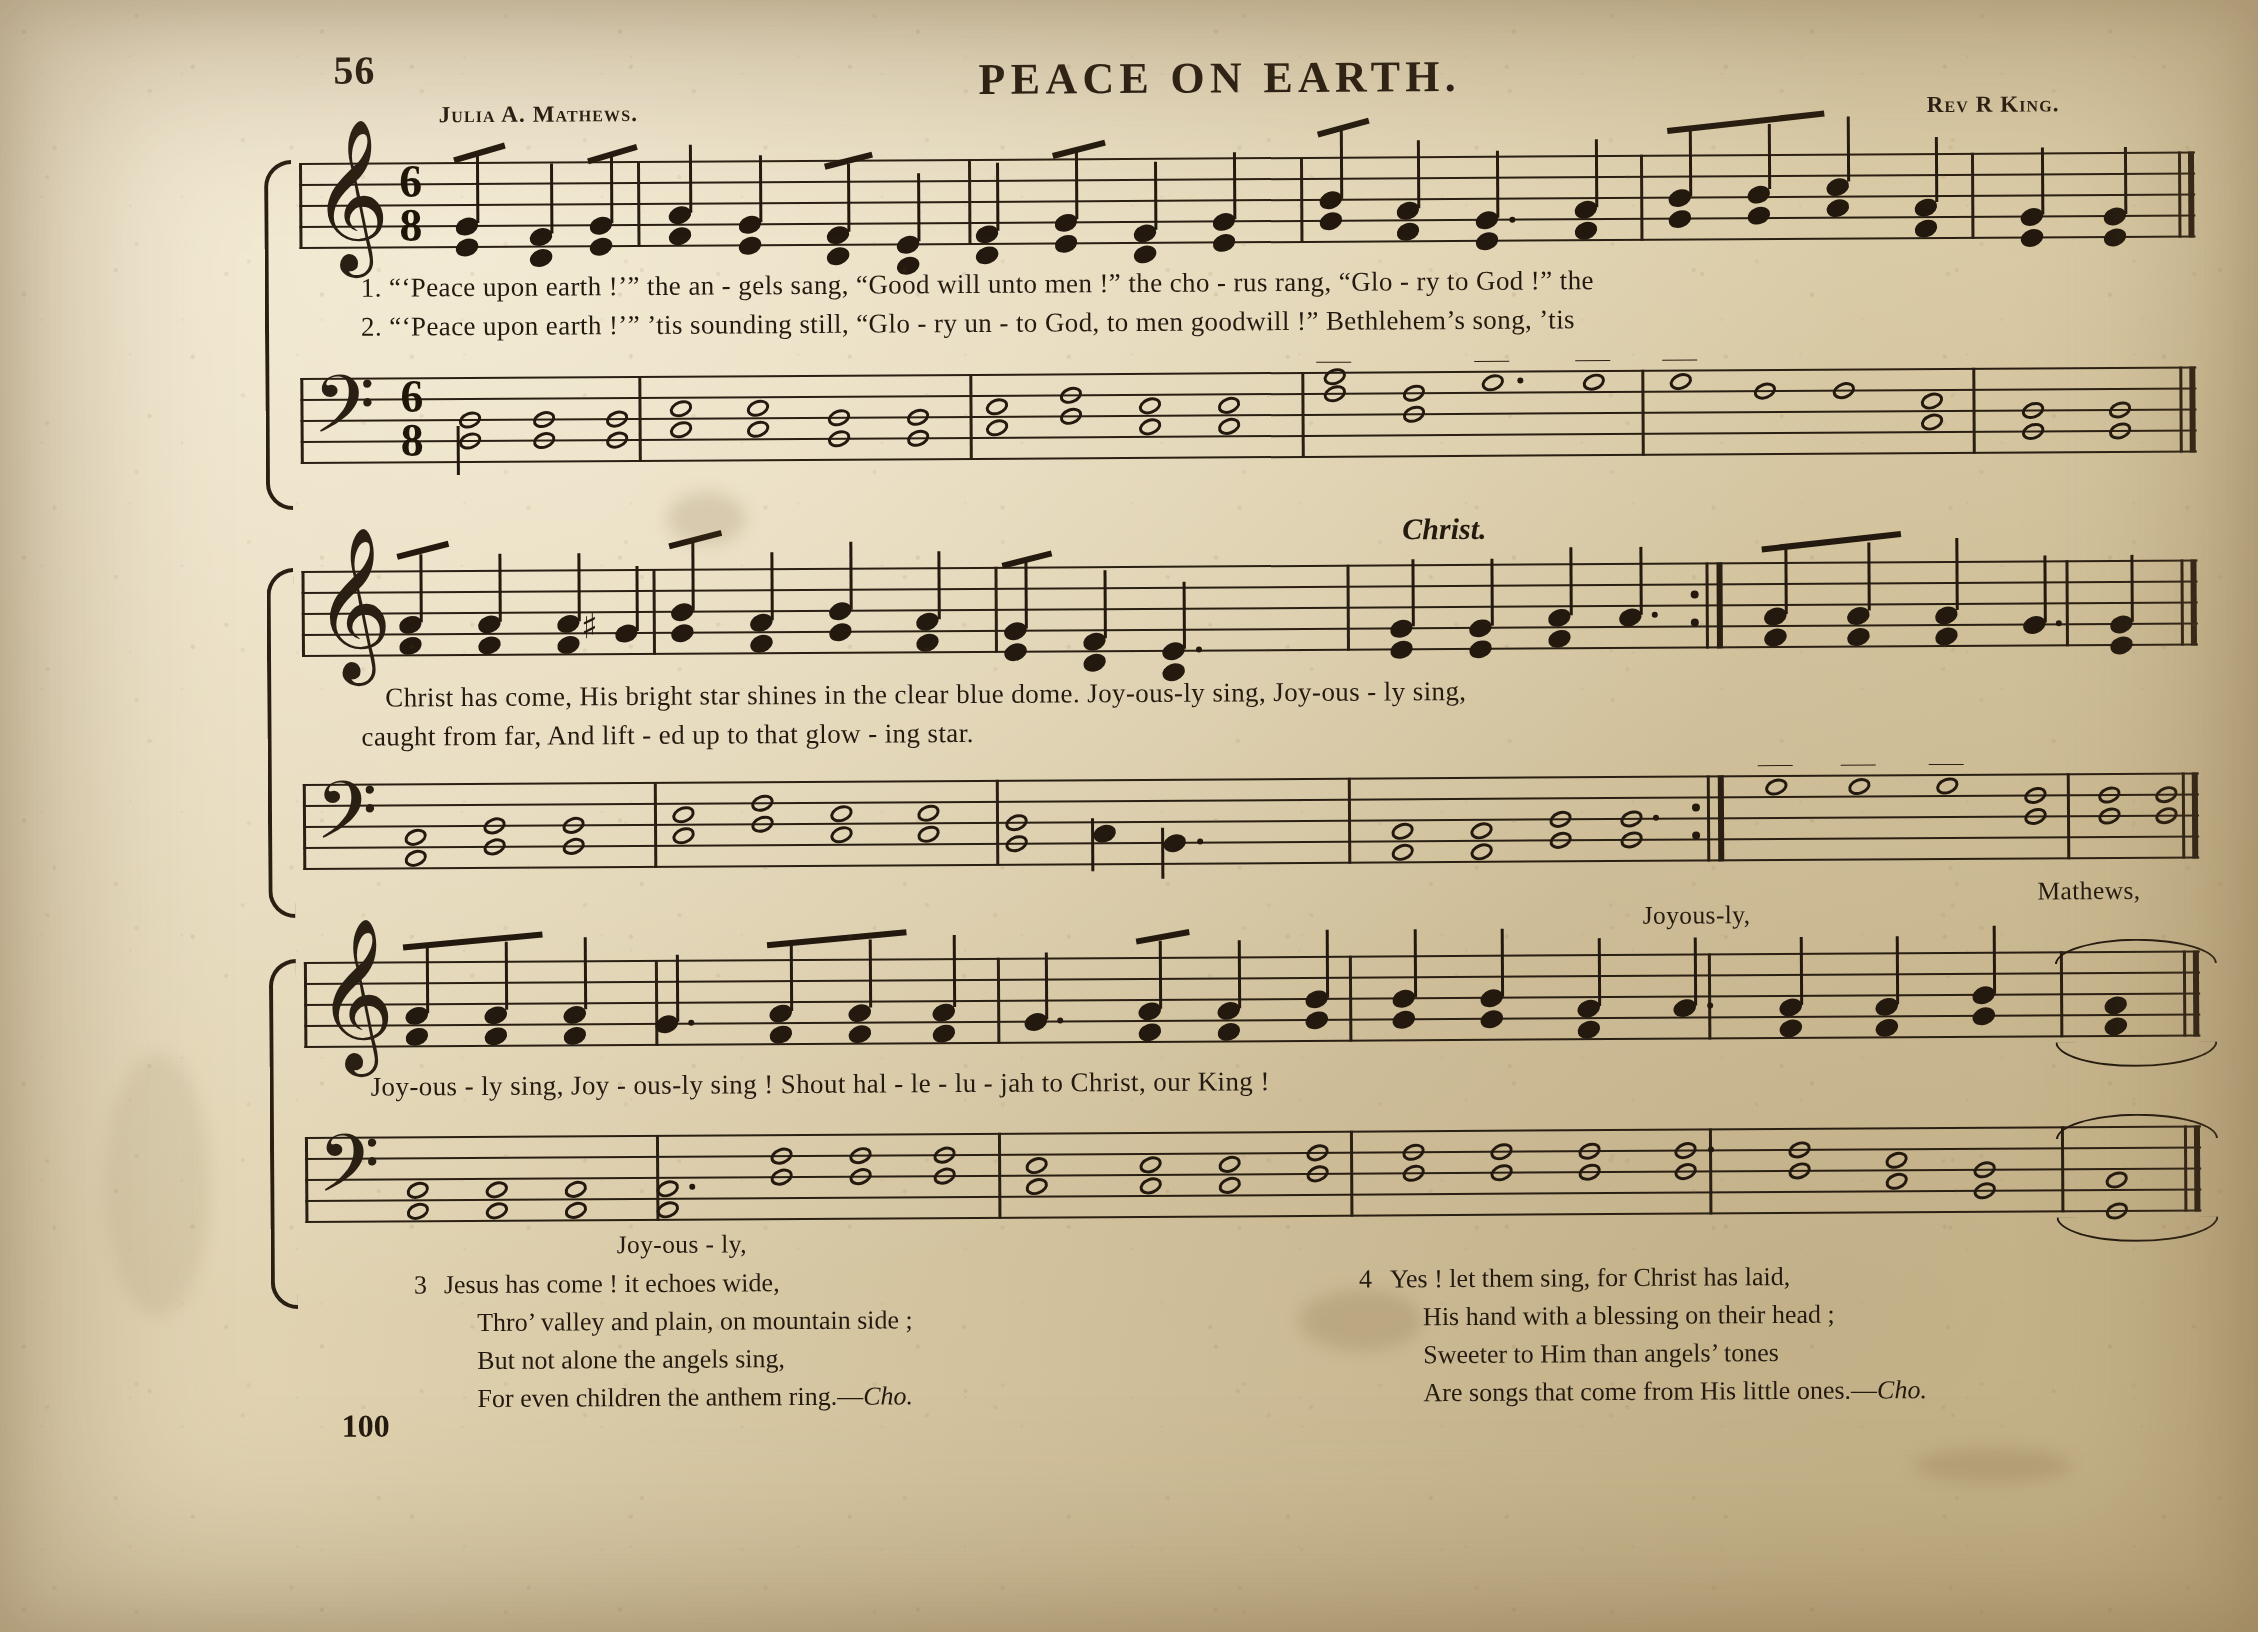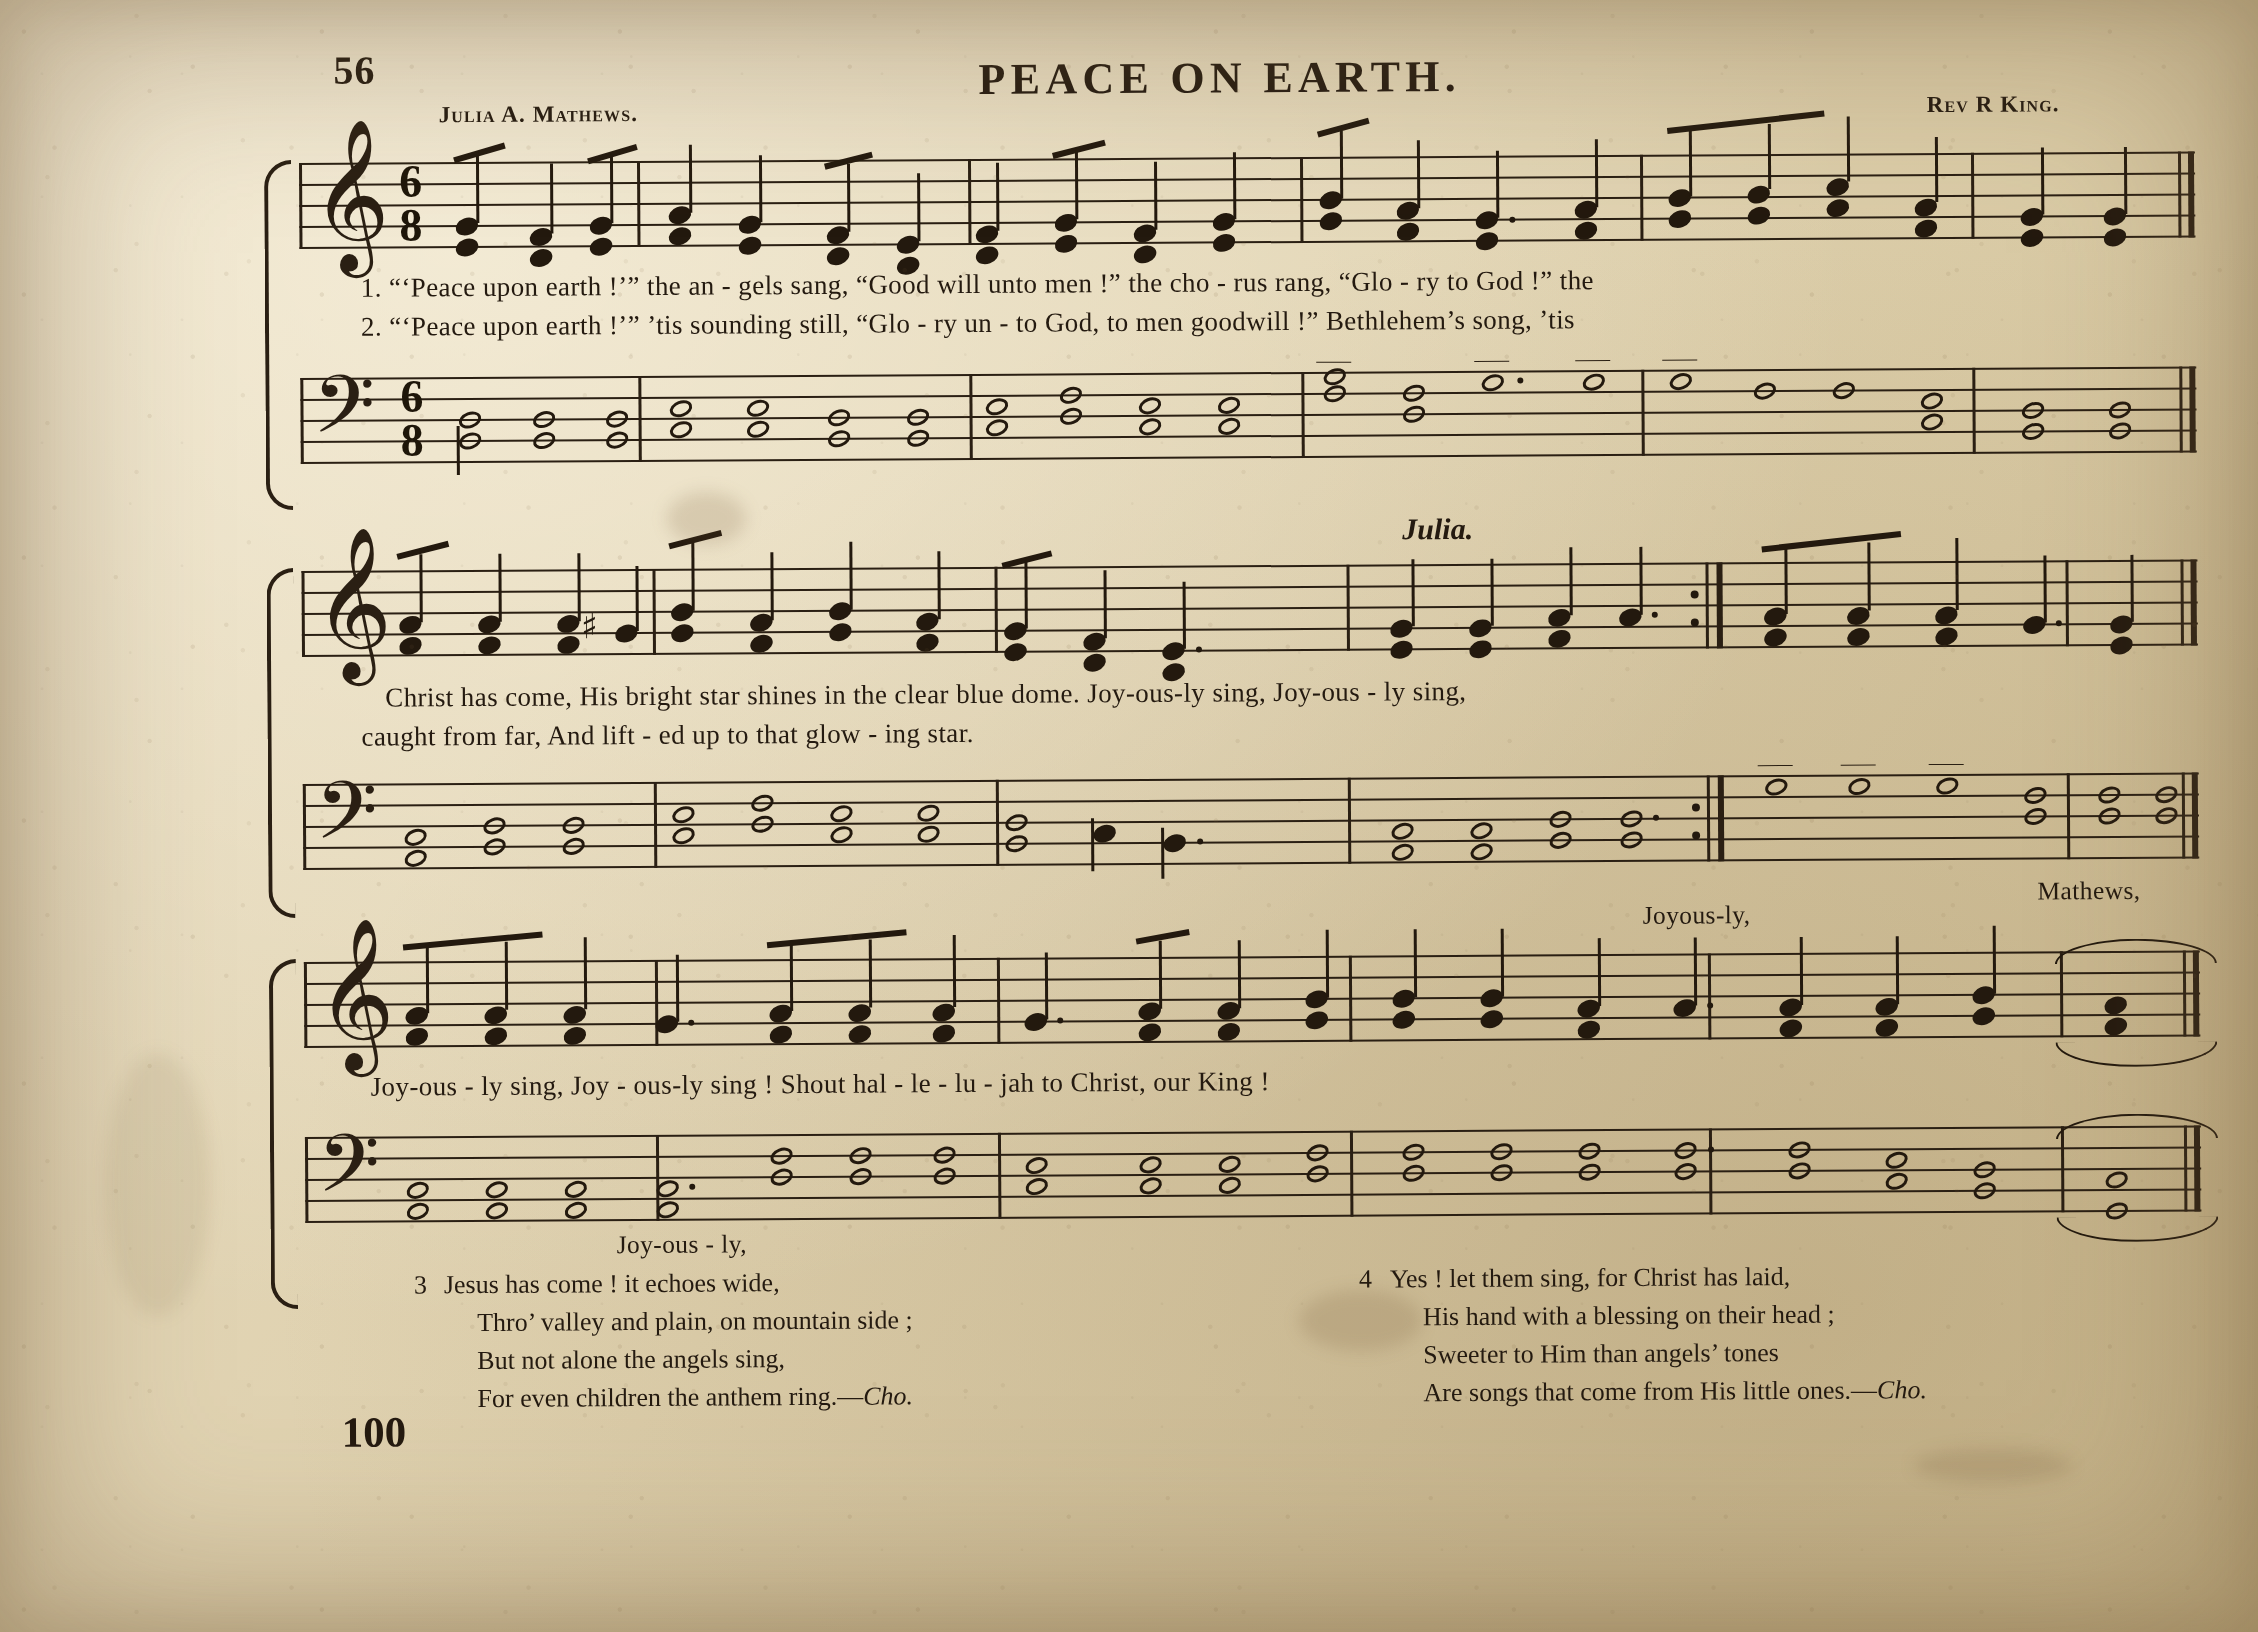--- a/index.html
+++ b/index.html
@@ -62,21 +62,21 @@
     color: #241a10;
   }
   .txt { position: absolute; white-space: nowrap; }
 
   .page-num-top {
     font-size: 40px;
     font-weight: bold;
     letter-spacing: 0.9px;
   }
   .page-num-bottom {
-    font-size: 43px;
+    font-size: 32px;
     font-weight: bold;
   }
   .song-title {
     font-size: 44px;
     font-weight: bold;
     letter-spacing: 5.3px;
     font-family: "Liberation Serif", serif;
   }
   .credit {
     font-size: 23px;
@@ -430,21 +430,21 @@
       <div class="note open" style="left:1532px; top:14px;"></div>
 
       <div class="note open" style="left:1620px; top:24.6px;"></div>
       <div class="note open" style="left:1620px; top:46px;"></div>
       <div class="note open" style="left:1721px; top:35px;"></div>
       <div class="note open" style="left:1721px; top:56px;"></div>
       <div class="note open" style="left:1808px; top:35px;"></div>
       <div class="note open" style="left:1808px; top:56px;"></div>
     </div>
 
-    <div class="txt chorus-mark" style="left:1404px; top:514px;">Julia.</div>
+    <div class="txt chorus-mark" style="left:1404px; top:514px;">Christ.</div>
 
     <div class="system" style="left:303px; top:566px; width:1896px; height:97px;">
       <div class="staff">
         <div class="line" style="top:0px;"></div>
         <div class="line" style="top:21px;"></div>
         <div class="line" style="top:42px;"></div>
         <div class="line" style="top:63px;"></div>
         <div class="line" style="top:84px;"></div>
       </div>
       <div class="brace" style="left:-35px; top:-3.5px; height:342px;"></div>

